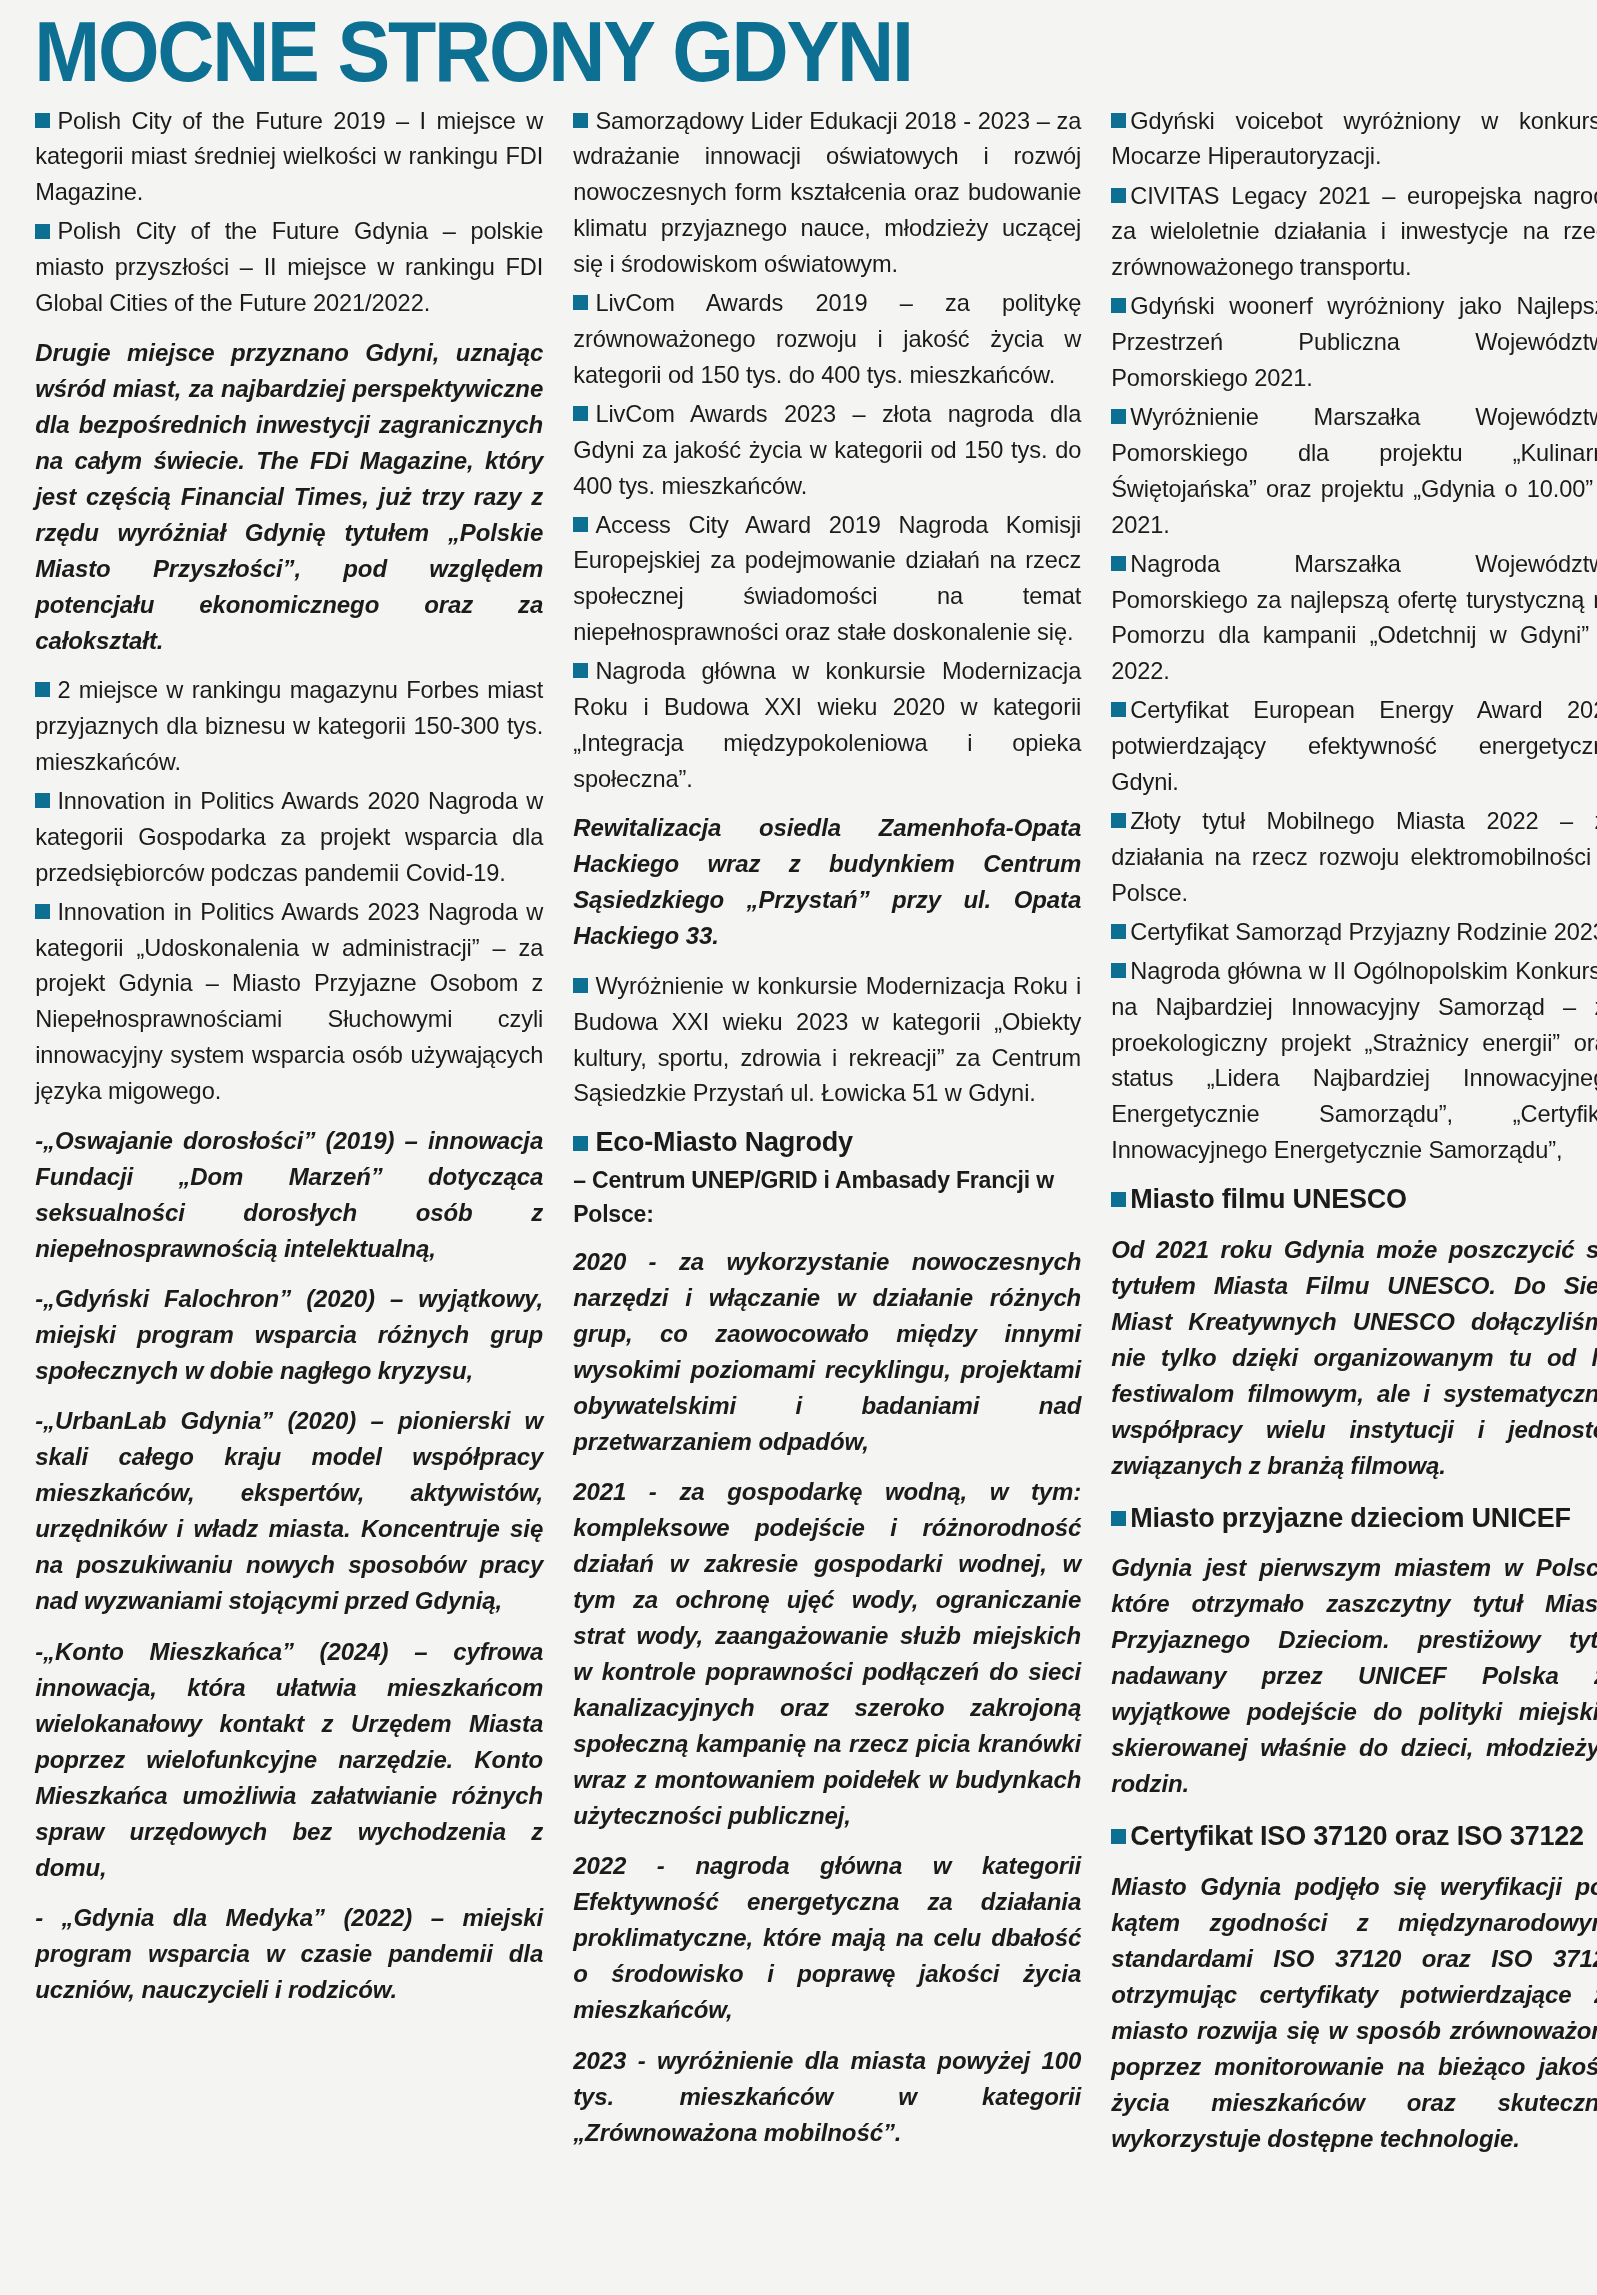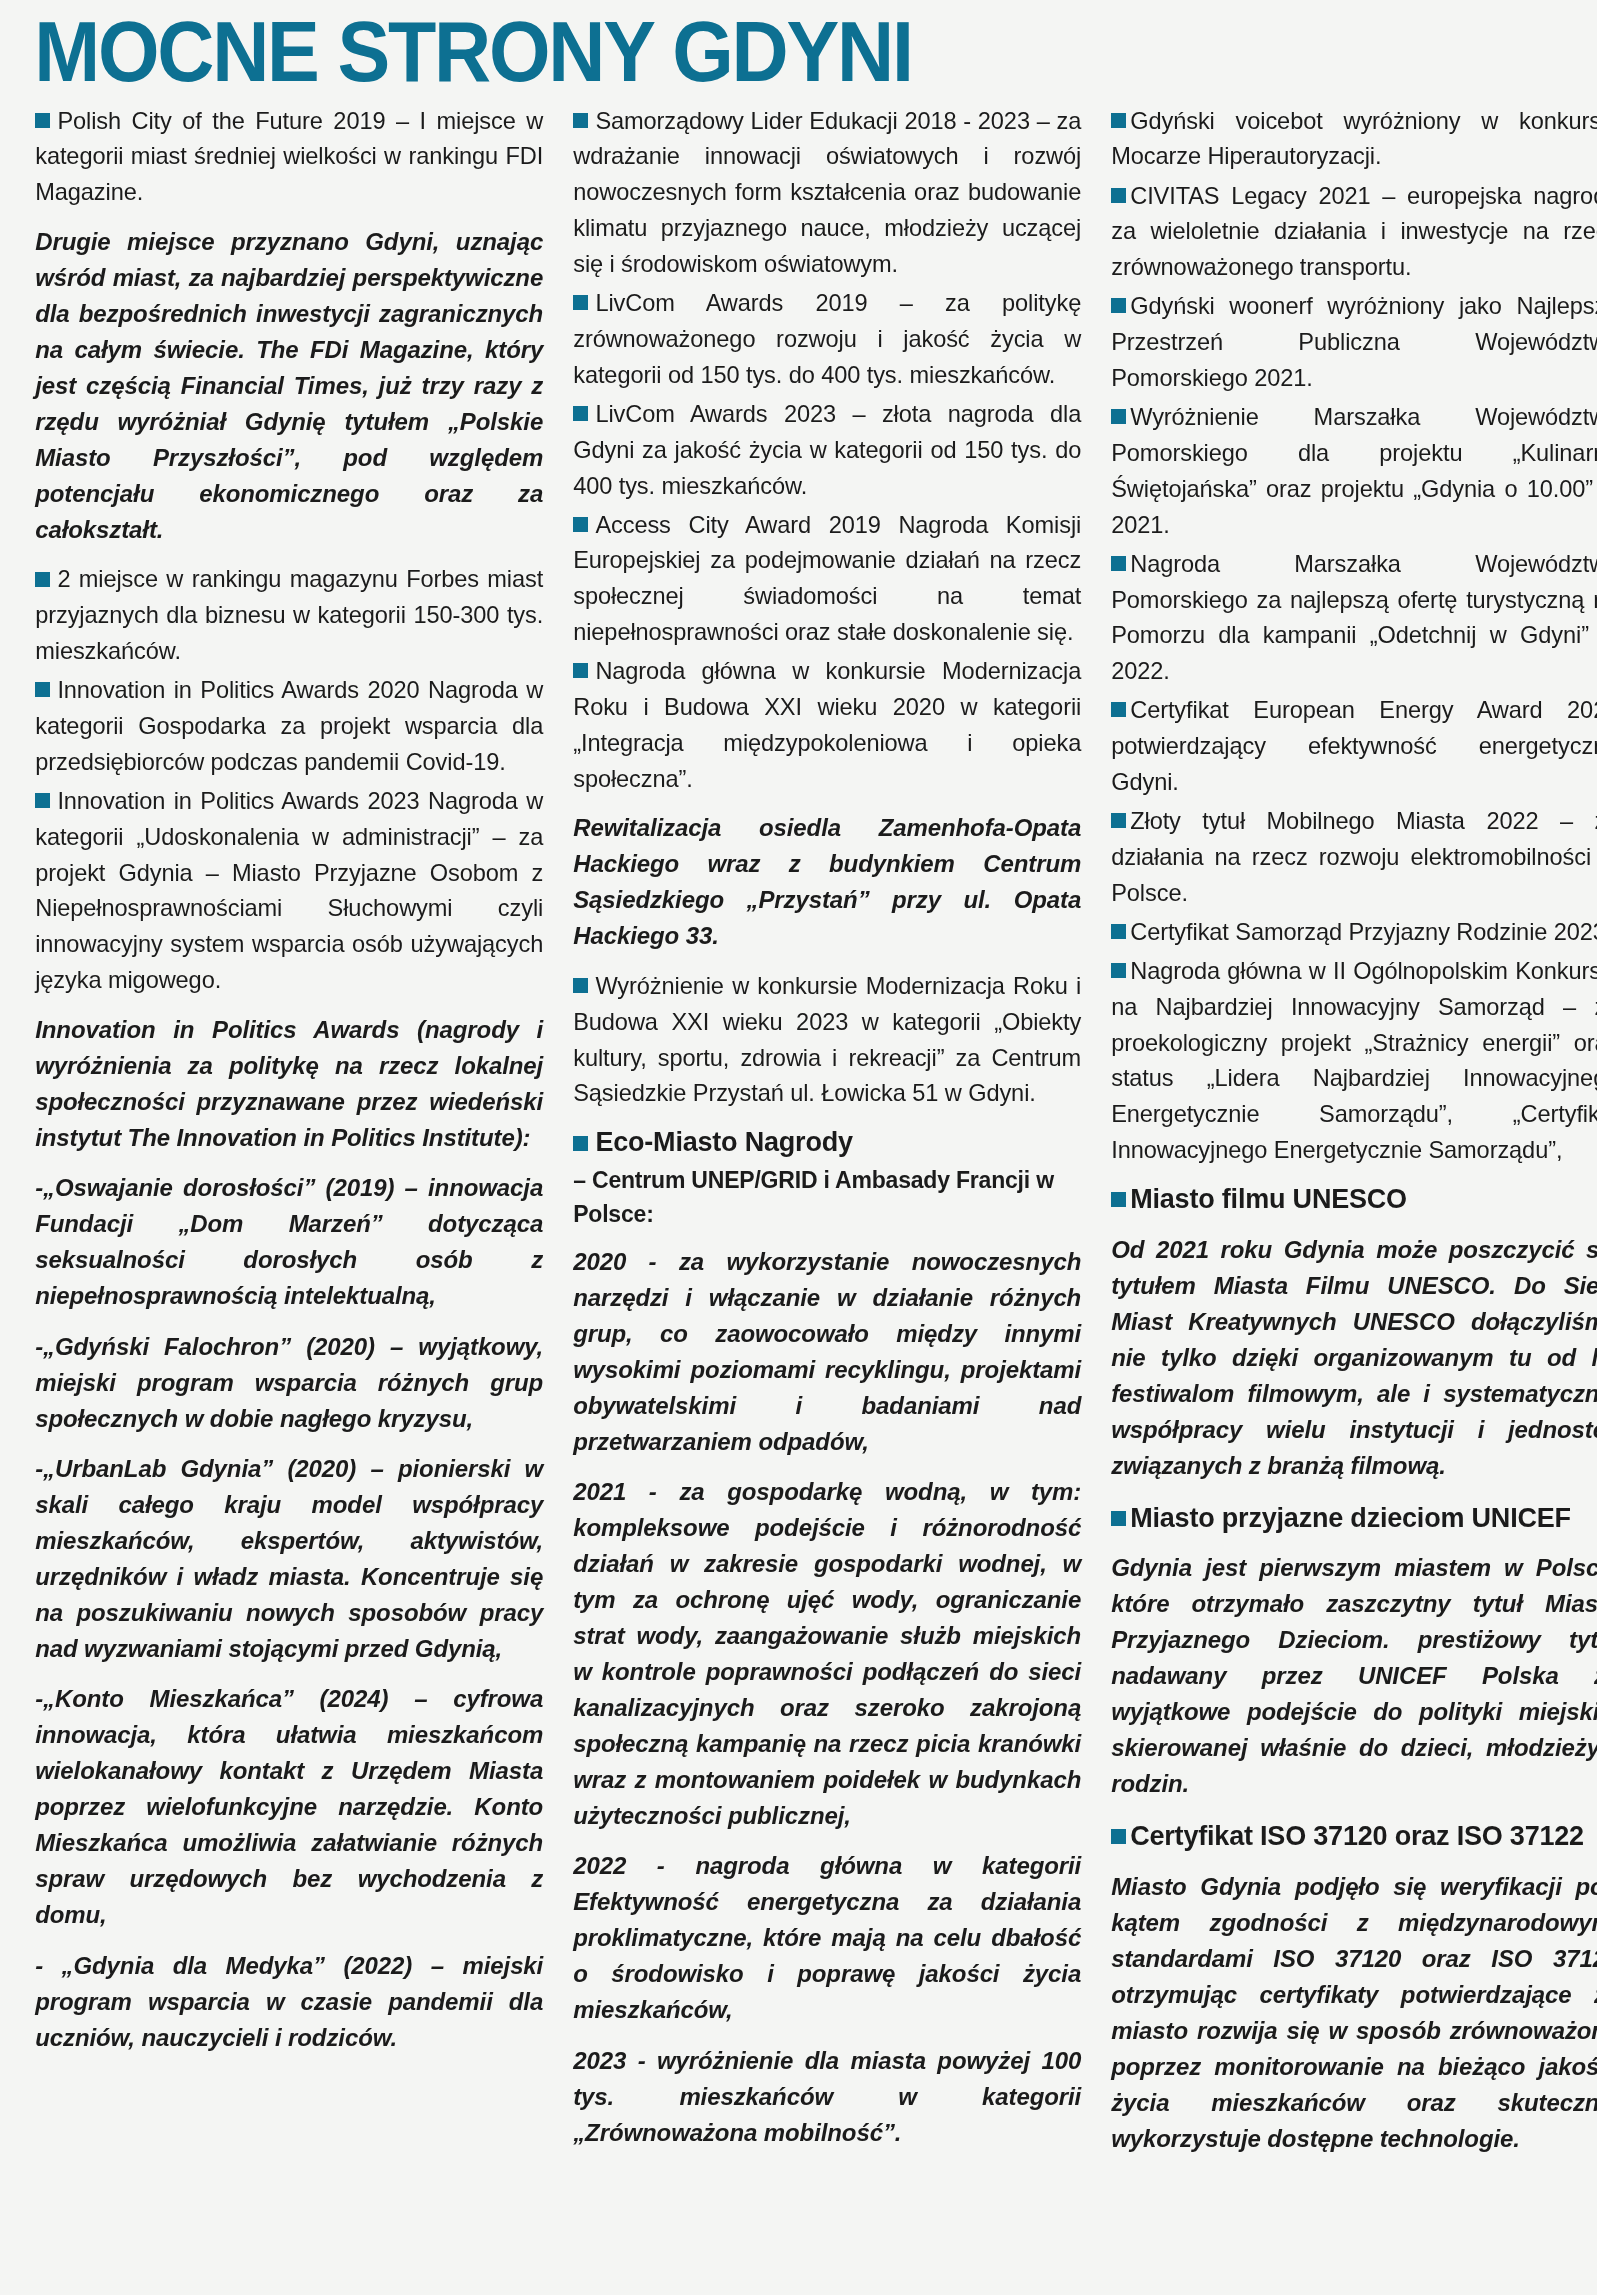--- a/index.html
+++ b/index.html
@@ -98,25 +98,25 @@
 </head>
 <body>
 
 <div class="page">
 
   <div class="masthead">MOCNE STRONY GDYNI</div>
 
   <div class="columns">
     <div class="col col1">
         <p class="bullet-item"><span class="sq"></span><span>Polish City of the Future 2019 – I miejsce w kategorii miast średniej wielkości w rankingu FDI Magazine.</span></p>
+        <p class="bullet-item"><span class="sq"></span><span>Polish City of the Future Gdynia – polskie miasto przyszłości – II miejsce w rankingu FDI Global Cities of the Future 2021/2022.</span></p>
         <p class="note"><span>Drugie miejsce przyznano Gdyni, uznając wśród miast, za najbardziej perspektywiczne dla bezpośrednich inwestycji zagranicznych na całym świecie. The FDi Magazine, który jest częścią Financial Times, już trzy razy z rzędu wyróżniał Gdynię tytułem „Polskie Miasto Przyszłości”, pod względem potencjału ekonomicznego oraz za całokształt.</span></p>
         <p class="bullet-item"><span class="sq"></span><span>2 miejsce w rankingu magazynu Forbes miast przyjaznych dla biznesu w kategorii 150-300 tys. mieszkańców.</span></p>
         <p class="bullet-item"><span class="sq"></span><span>Innovation in Politics Awards 2020 Nagroda w kategorii Gospodarka za projekt wsparcia dla przedsiębiorców podczas pandemii Covid-19.</span></p>
         <p class="bullet-item"><span class="sq"></span><span>Innovation in Politics Awards 2023 Nagroda w kategorii „Udoskonalenia w administracji” – za projekt Gdynia – Miasto Przyjazne Osobom z Niepełnosprawnościami Słuchowymi czyli innowacyjny system wsparcia osób używających języka migowego.</span></p>
-        <p class="note"><span>Innovation in Politics Awards (nagrody i wyróżnienia za politykę na rzecz lokalnej społeczności przyznawane przez wiedeński instytut The Innovation in Politics Institute):</span></p>
         <p class="note"><b>-„Oswajanie dorosłości” (2019)</b><span> – innowacja Fundacji „Dom Marzeń” dotycząca seksualności dorosłych osób z niepełnosprawnością intelektualną,</span></p>
         <p class="note"><b>-„Gdyński Falochron” (2020)</b><span> – wyjątkowy, miejski program wsparcia różnych grup społecznych w dobie nagłego kryzysu,</span></p>
         <p class="note"><b>-„UrbanLab Gdynia” (2020)</b><span> – pionierski w skali całego kraju model współpracy mieszkańców, ekspertów, aktywistów, urzędników i władz miasta. Koncentruje się na poszukiwaniu nowych sposobów pracy nad wyzwaniami stojącymi przed Gdynią,</span></p>
         <p class="note"><b>-„Konto Mieszkańca” (2024)</b><span> – cyfrowa innowacja, która ułatwia mieszkańcom wielokanałowy kontakt z Urzędem Miasta poprzez wielofunkcyjne narzędzie. Konto Mieszkańca umożliwia załatwianie różnych spraw urzędowych bez wychodzenia z domu,</span></p>
         <p class="note"><b>- „Gdynia dla Medyka” (2022)</b><span> – miejski program wsparcia w czasie pandemii dla uczniów, nauczycieli i rodziców.</span></p>
       </div>
     <div class="col col2">
         <p class="bullet-item"><span class="sq"></span><span>Samorządowy Lider Edukacji 2018 - 2023 – za wdrażanie innowacji oświatowych i rozwój nowoczesnych form kształcenia oraz budowanie klimatu przyjaznego nauce, młodzieży uczącej się i środowiskom oświatowym.</span></p>
         <p class="bullet-item"><span class="sq"></span><span>LivCom Awards  2019 – za politykę zrównoważonego rozwoju i jakość życia w kategorii od 150 tys. do 400 tys. mieszkańców.</span></p>
         <p class="bullet-item"><span class="sq"></span><span>LivCom Awards 2023 – złota nagroda dla Gdyni za jakość życia w kategorii od 150 tys. do 400 tys. mieszkańców.</span></p>

